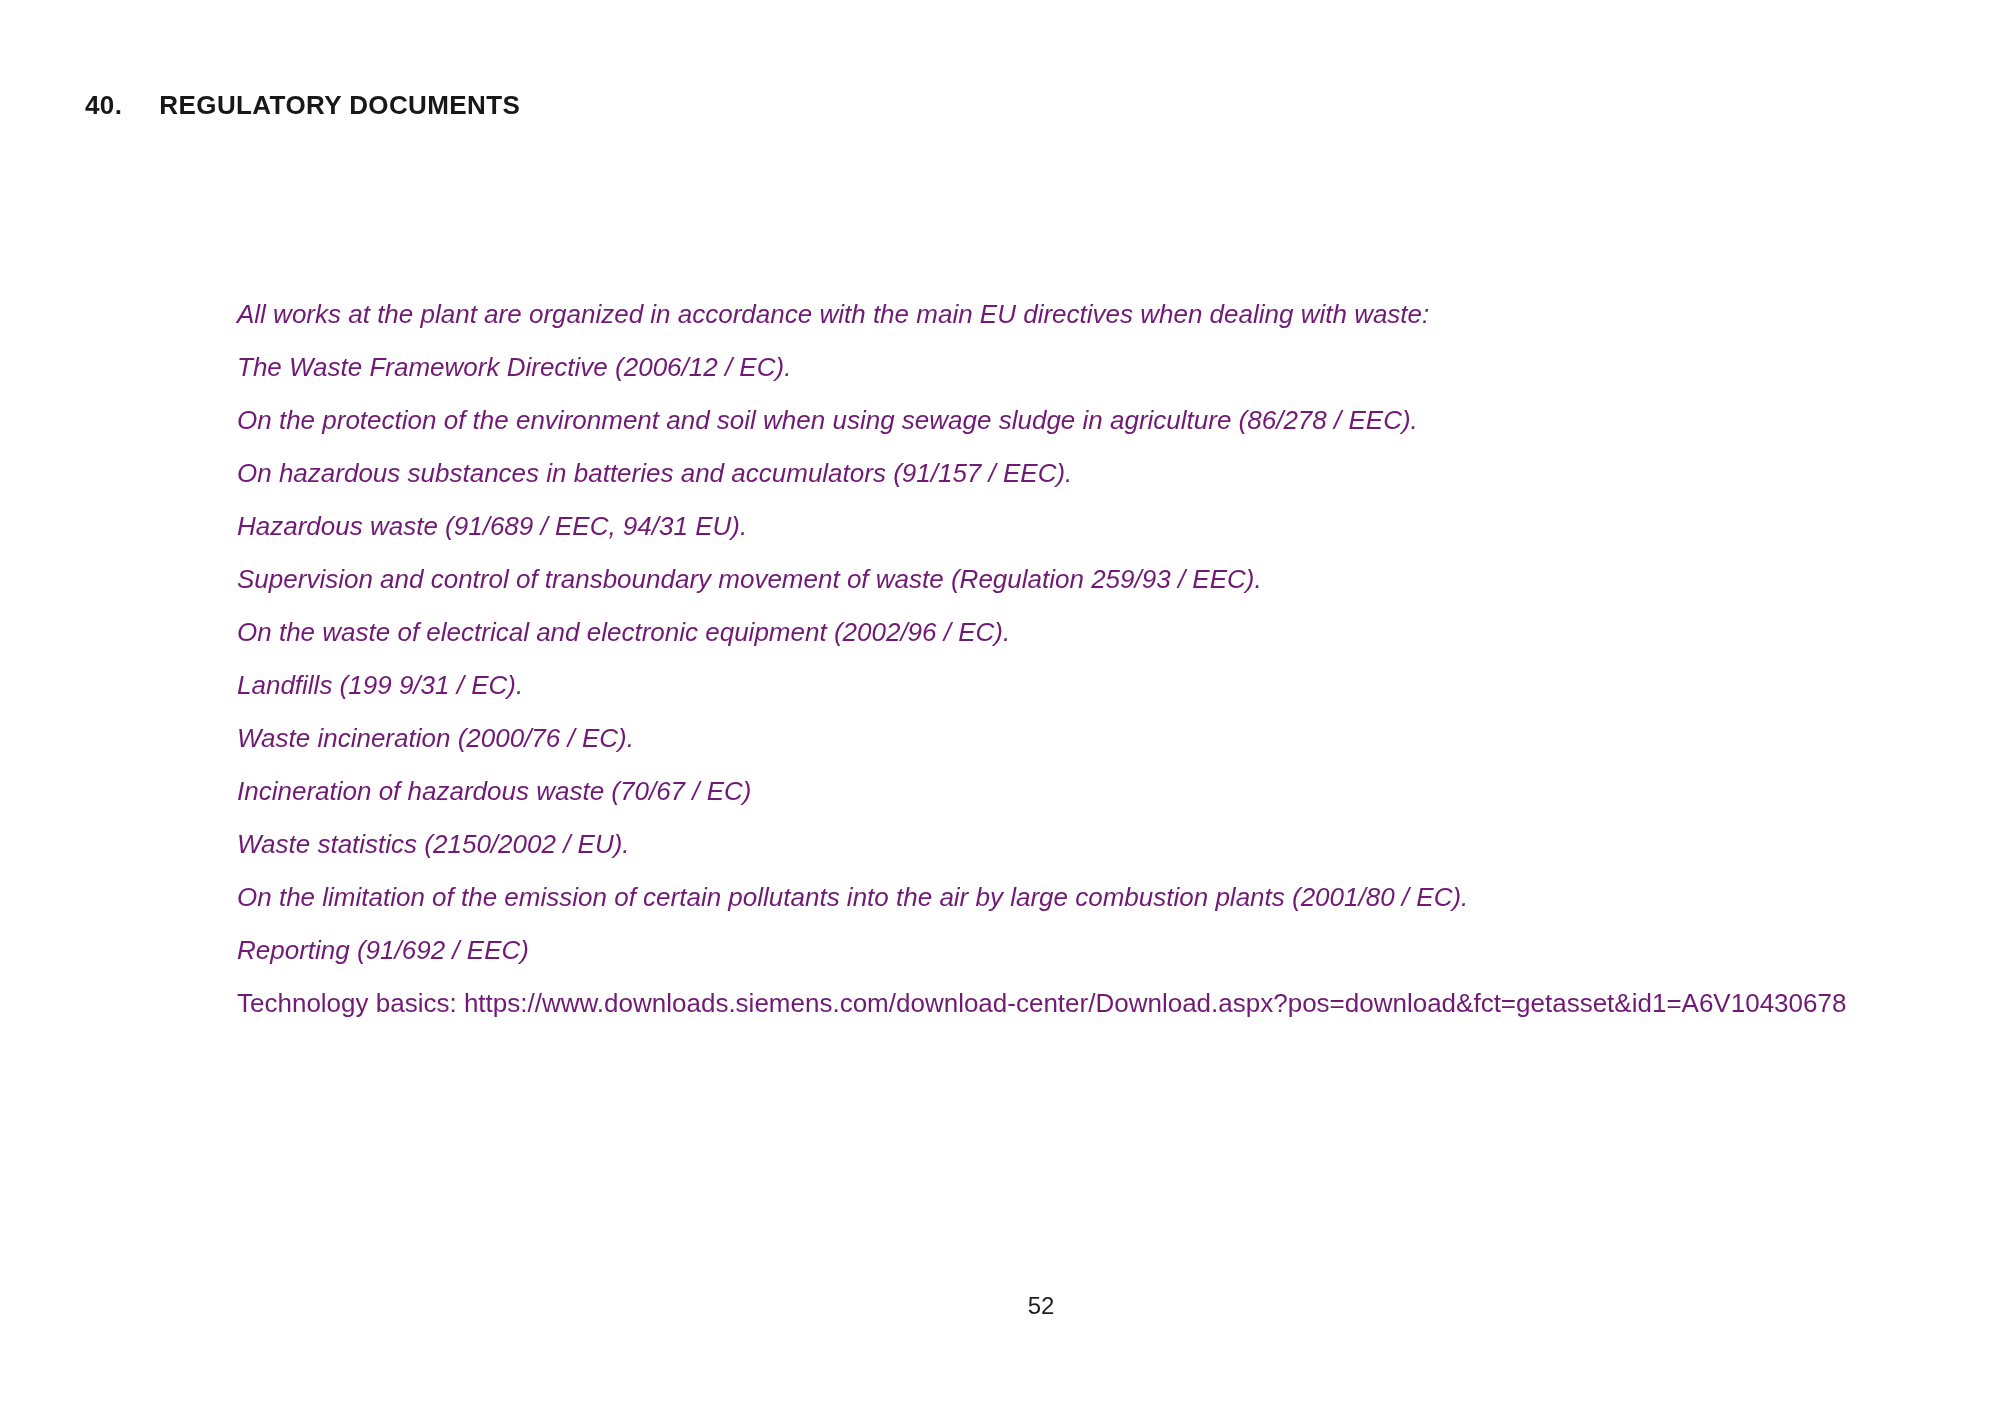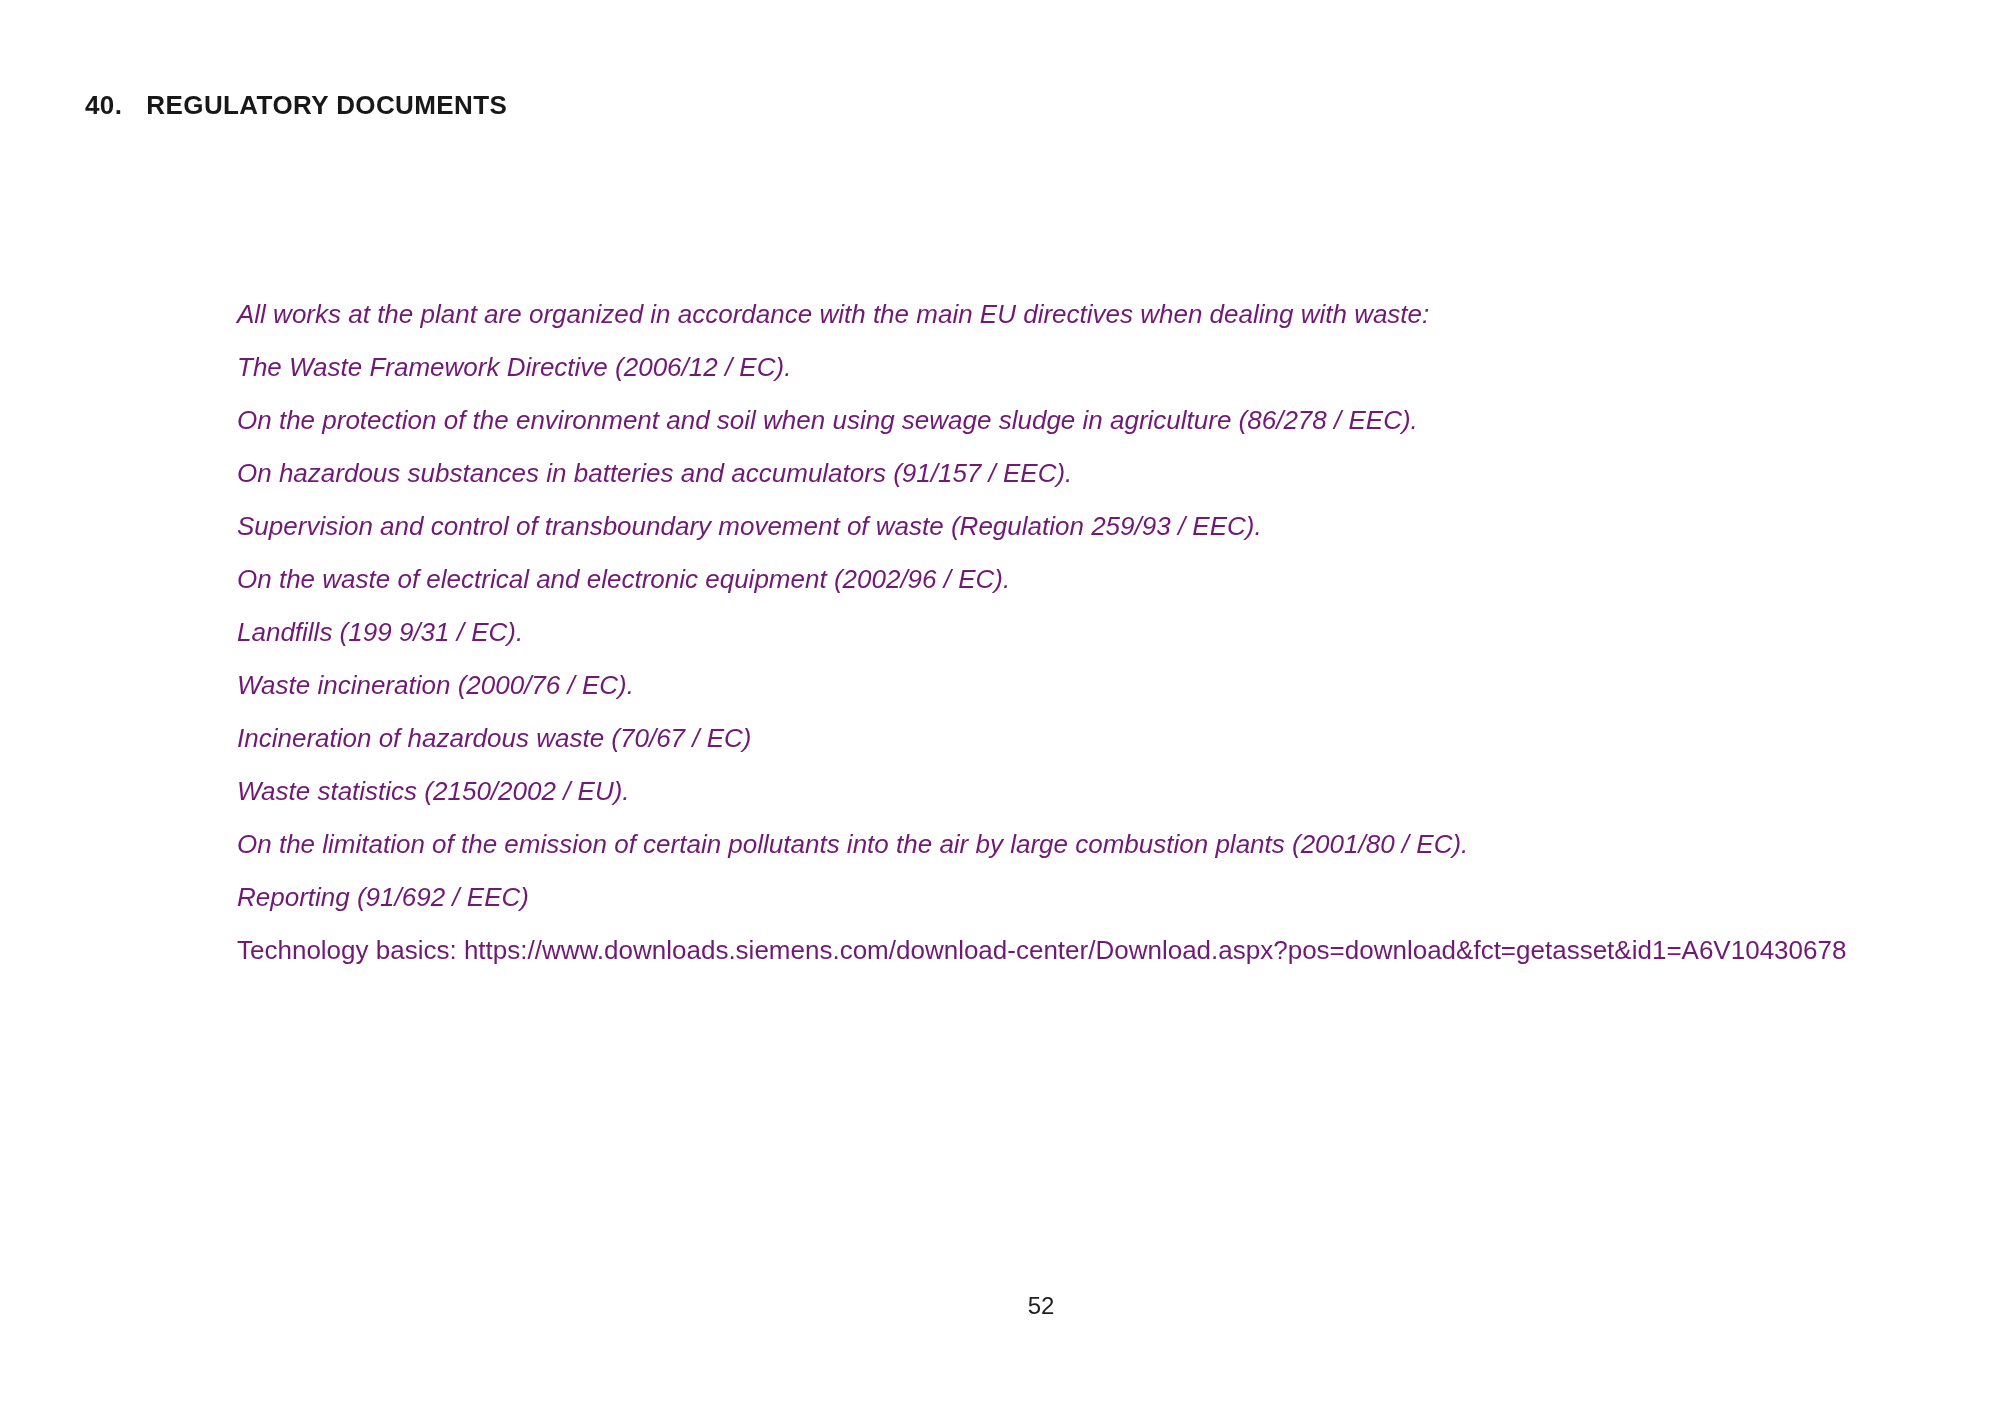--- a/index.html
+++ b/index.html
@@ -22,21 +22,21 @@
     top: 90px;
     margin: 0;
     font-size: 26px;
     font-weight: 700;
     letter-spacing: 0.4px;
     color: #181818;
     white-space: nowrap;
   }
   .heading .num {
     display: inline-block;
-    margin-right: 24px;
+    margin-right: 37px;
   }
   .body-block {
     position: absolute;
     left: 237px;
     top: 300px;
     right: 60px;
   }
   .line {
     margin: 0 0 25px 0;
     font-size: 26px;
@@ -65,20 +65,21 @@
 <div class="page">
 
   <h1 class="heading"><span class="num">40.</span><span>REGULATORY DOCUMENTS</span></h1>
 
   <div class="body-block">
     <div id="body-lines">
         <p class="line">All works at the plant are organized in accordance with the main EU directives when dealing with waste:</p>
         <p class="line">The Waste Framework Directive (2006/12 / EC).</p>
         <p class="line">On the protection of the environment and soil when using sewage sludge in agriculture (86/278 / EEC).</p>
         <p class="line">On hazardous substances in batteries and accumulators (91/157 / EEC).</p>
+        <p class="line">Hazardous waste (91/689 / EEC, 94/31 EU).</p>
         <p class="line">Supervision and control of transboundary movement of waste (Regulation 259/93 / EEC).</p>
         <p class="line">On the waste of electrical and electronic equipment (2002/96 / EC).</p>
         <p class="line">Landfills (199 9/31 / EC).</p>
         <p class="line">Waste incineration (2000/76 / EC).</p>
         <p class="line">Incineration of hazardous waste (70/67 / EC)</p>
         <p class="line">Waste statistics (2150/2002 / EU).</p>
         <p class="line">On the limitation of the emission of certain pollutants into the air by large combustion plants (2001/80 / EC).</p>
         <p class="line">Reporting (91/692 / EEC)</p>
       </div>
     <p class="line plain"><span>Technology basics: </span><span>https://www.downloads.siemens.com/download-center/Download.aspx?pos=download&amp;fct=getasset&amp;id1=A6V10430678</span></p>

